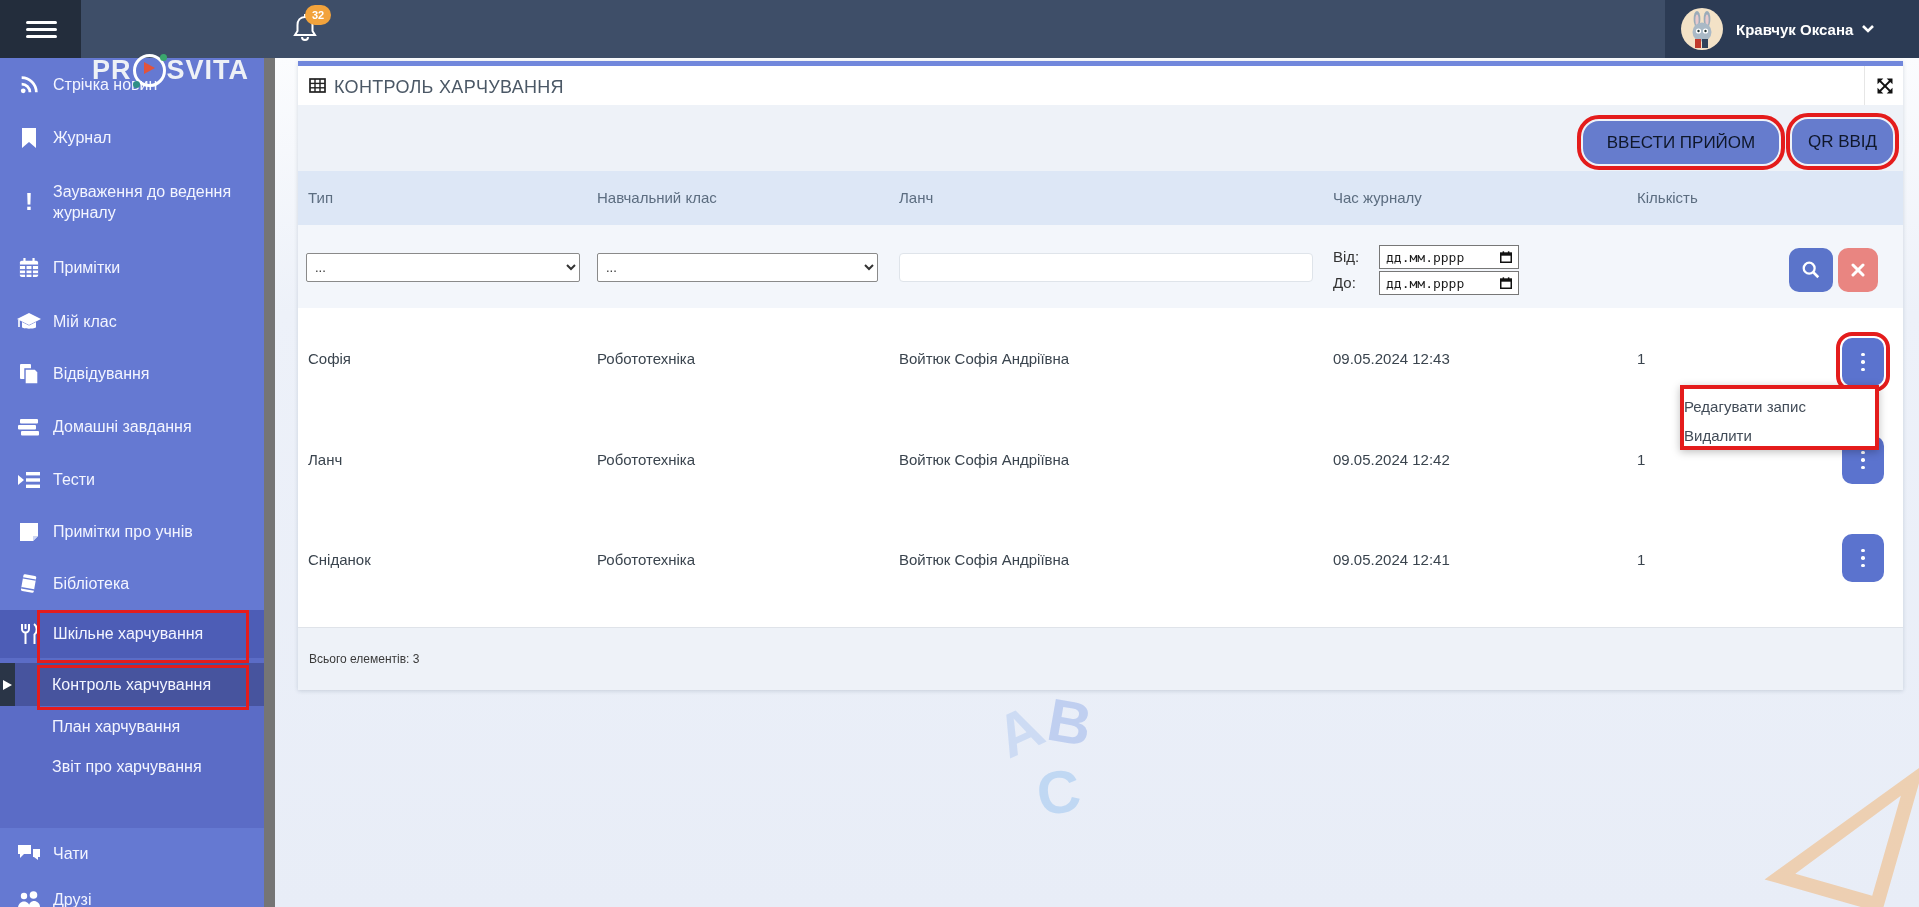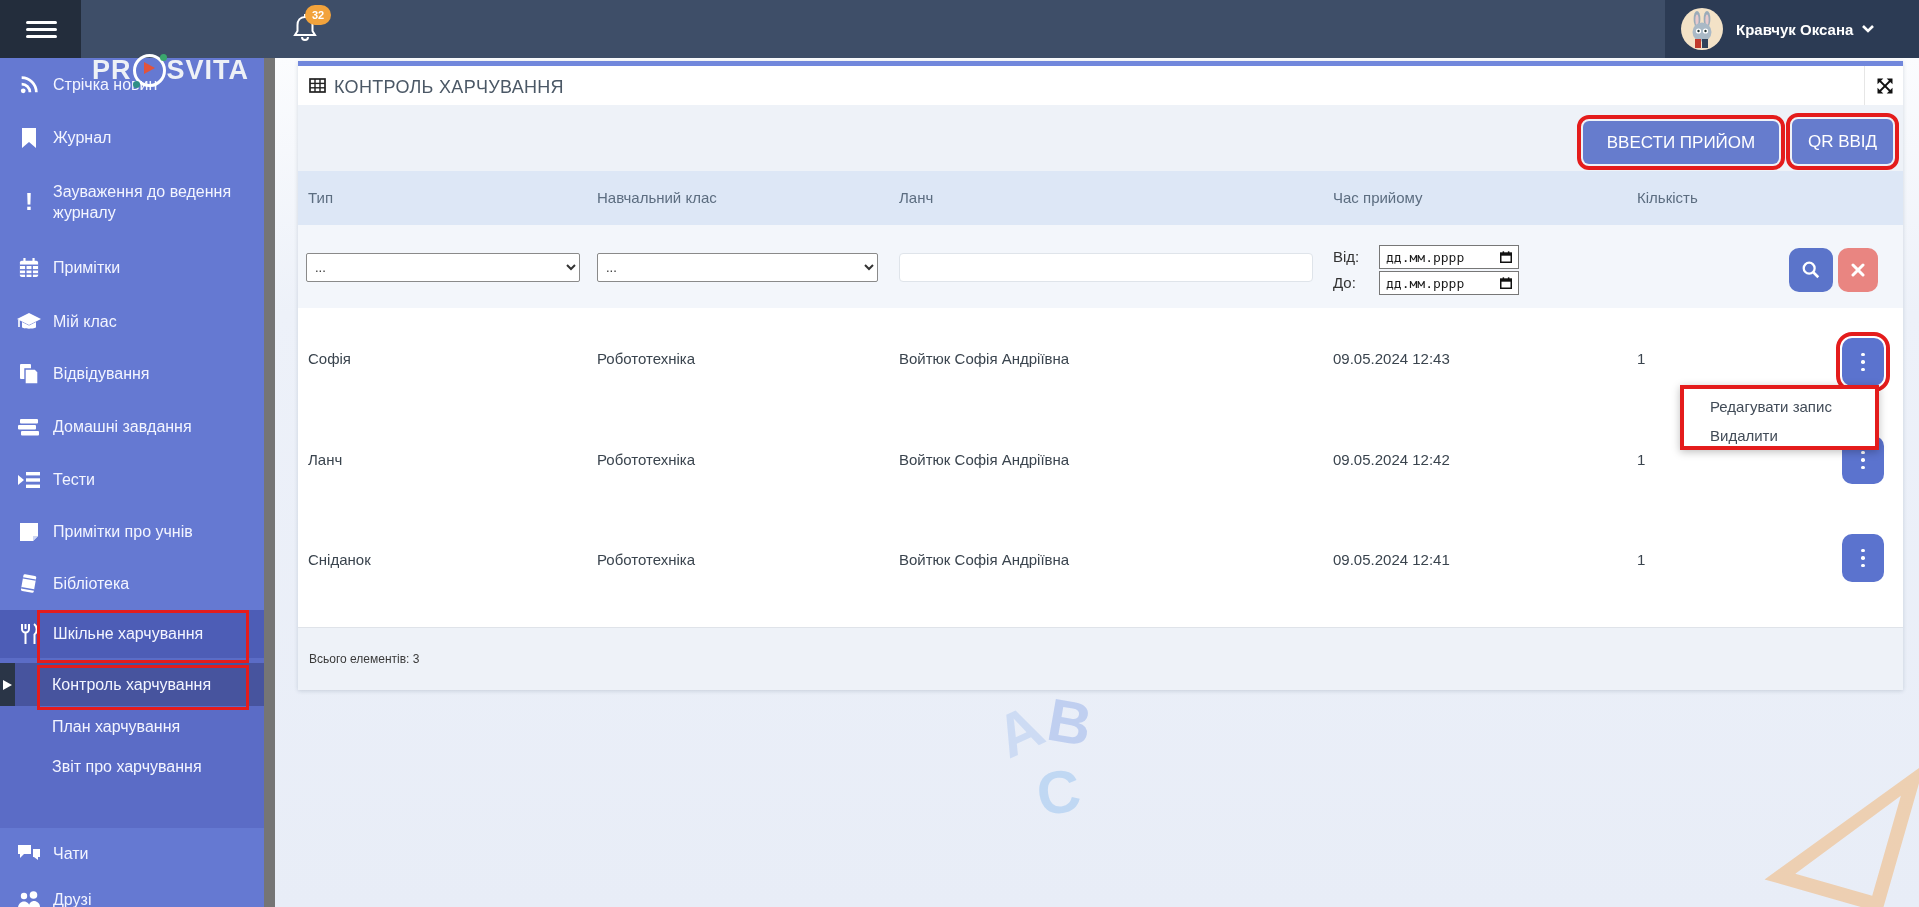--- a/index.html
+++ b/index.html
@@ -46,21 +46,21 @@
   
   #panel{left:298px;top:61px;width:1605px;height:628px;background:#fff;z-index:2;
     box-shadow:0 1px 4px rgba(40,60,90,.18);border-bottom:1px solid #c9ccd1;}
   #panel-topborder{left:0;top:0;width:1605px;height:5px;background:#7187dc;}
   #panel-header{left:0;top:5px;width:1605px;height:39px;background:#fff;border-bottom:1px solid #e3e3e3;}
   #panel-title{position:absolute;left:36px;top:11px;font-size:18px;color:#4b5866;letter-spacing:.3px;}
   #title-ic{position:absolute;left:11px;top:12px;}
   #hdr-divider{position:absolute;left:1566px;top:0;width:1px;height:39px;background:#e6e6e6;}
   #expand-btn{position:absolute;left:1577px;top:10px;width:20px;height:20px;cursor:pointer;}
   #toolbar{left:0;top:44px;width:1605px;height:66px;background:#eef2f8;}
-  .blue-btn{position:absolute;background:#667ccd;color:#ffffff;border:none;border-radius:6px;
+  .blue-btn{position:absolute;background:#667ccd;color:#0f172a;border:none;border-radius:16px;
     font-size:17px;font-family:inherit;cursor:pointer;outline:4px solid #e41c1c;outline-offset:2px;}
   #btn-enter{left:1285px;top:60px;width:196px;height:43px;}
   #btn-qr{left:1494px;top:58px;width:101px;height:45px;}
   #colhead{left:0;top:110px;width:1605px;height:70px;background:#dde7f6;}
   .collabel{position:absolute;top:0;height:54px;line-height:54px;font-size:15px;color:#5c6d80;}
   #filterrow{left:0;top:164px;width:1605px;height:83px;background:#f3f6fb;}
   .fsel{position:absolute;top:28px;height:29px;border:1px solid #8a8a8a;border-radius:2px;background:#fff;
     font-size:13px;color:#333;font-family:inherit;padding-left:4px;}
   #fstudent{position:absolute;left:601px;top:28px;width:400px;height:27px;border:1px solid #dfe4ea;
     border-radius:4px;background:#fff;font-size:14px;font-family:inherit;padding:0 6px;}
@@ -77,21 +77,21 @@
     color:#fff;cursor:pointer;}
   .kebab .dots{display:flex;flex-direction:column;align-items:center;gap:4px;}
   .kebab .dots i{width:3.5px;height:3.5px;border-radius:50%;background:#fff;}
   .kebab.annot{outline:4px solid #e41c1c;outline-offset:2px;}
   #gap-strip{left:0;top:547px;width:1605px;height:19px;background:#fff;}
   #panel-footer{left:0;top:566px;width:1605px;height:62px;background:#eef2f8;border-top:1px solid #dfe3e9;}
   #footer-text{position:absolute;left:11px;top:24px;font-size:12px;color:#3a3a3a;}
   
   #ctx-menu{left:1680px;top:385px;width:199px;height:65px;background:#fff;border:4px solid #e41c1c;
     box-shadow:0 2px 8px rgba(0,0,0,.25);z-index:30;box-sizing:border-box;}
-  .ctx-item{height:29px;line-height:29px;padding-left:26px;font-size:15px;color:#414b57;cursor:pointer;}
+  .ctx-item{height:29px;line-height:29px;font-size:15px;color:#414b57;cursor:pointer;}
   #ctx-menu .ctx-inner{padding-top:3px;}
   svg{display:block;}
 </style>
 </head>
 <body>
 
 <div id="topbar" class="abs">
   <div id="burger" class="abs">
     <div class="bar" style="top:21px"></div>
     <div class="bar" style="top:28px"></div>
@@ -345,21 +345,21 @@
   </div>
 
   <div id="toolbar" class="abs"></div>
   <button id="btn-enter" class="blue-btn">ВВЕСТИ ПРИЙОМ</button>
   <button id="btn-qr" class="blue-btn">QR ВВІД</button>
 
   <div id="colhead" class="abs">
     <span class="collabel" style="left:10px">Тип</span>
     <span class="collabel" style="left:299px">Навчальний клас</span>
     <span class="collabel" style="left:601px">Ланч</span>
-    <span class="collabel" style="left:1035px">Час прийому</span>
+    <span class="collabel" style="left:1035px">Час журналу</span>
     <span class="collabel" style="left:1339px">Кількість</span>
   </div>
 
   <div id="filterrow" class="abs">
     <select class="fsel" style="left:8px;width:274px">
       <option>...</option>
     </select>
     <select class="fsel" style="left:299px;width:281px">
       <option>...</option>
     </select>

